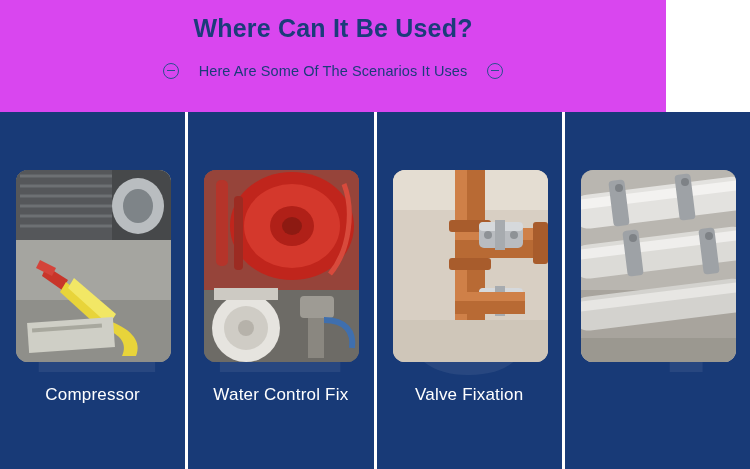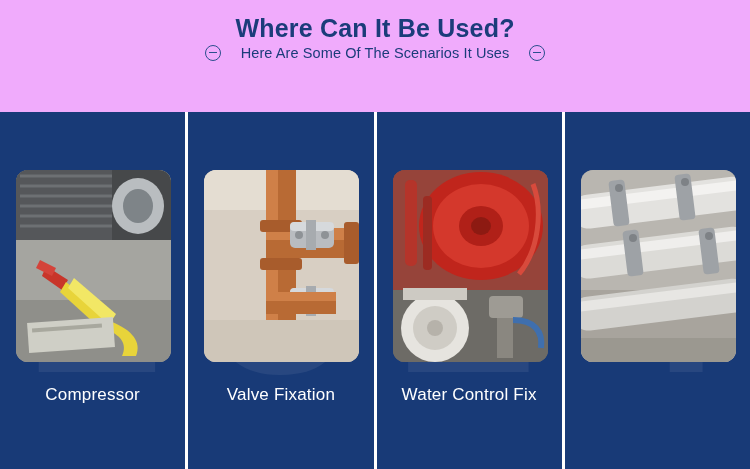--- a/index.html
+++ b/index.html
@@ -16,35 +16,35 @@
   .page {
     position: relative;
     width: 750px;
     height: 469px;
     background: #ffffff;
   }
   
   .header {
     position: absolute;
     top: 0; left: 0;
-    width: 750px;
+    width: 666px;
     height: 112px;
-    background: #f0abfc;
+    background: #d946ef;
     text-align: center;
   }
   .title {
     margin: 0;
     padding-top: 14px;
     font-size: 25px;
     font-weight: bold;
     color: #1b3c7a;
     letter-spacing: 0.2px;
   }
   .subtitle-row {
-    margin-top: 2px;
+    margin-top: 20px;
     display: flex;
     align-items: center;
     justify-content: center;
     gap: 20px;
   }
   .subtitle {
     font-size: 14.5px;
     color: #1b3c7a;
     letter-spacing: 0.1px;
   }
@@ -158,55 +158,20 @@
           <path d="M30 96 L52 110 L46 120 L26 106 Z" fill="#c8352a"></path>
           <path d="M24 90 L40 98 L36 106 L20 98 Z" fill="#d4433a"></path>
           <path d="M50 112 L96 150 L88 162 L44 122 Z" fill="#e8d43a"></path>
           <path d="M58 108 L100 144 L93 155 L52 118 Z" fill="#f2e765"></path>
           <path d="M96 152 C116 160 126 172 120 186 L106 186 C112 174 104 164 90 160 Z" fill="#e8d43a"></path>
           <rect x="12" y="150" width="86" height="30" fill="#cfcfc6" transform="rotate(-4 55 165)"></rect>
           <rect x="16" y="156" width="70" height="4" fill="#a8a89e" transform="rotate(-4 51 158)"></rect>
         </svg>
       </div>
       <div class="caption">Compressor</div>
-    </div>
-
-    <div class="panel">
-      <div class="ghost-num">3</div>
-      <div class="photo">
-        <svg viewBox="0 0 155 192" preserveAspectRatio="none" aria-hidden="true">
-          <rect x="0" y="0" width="155" height="192" fill="#d8cfc3"></rect>
-          <rect x="0" y="0" width="155" height="40" fill="#e4ddd2"></rect>
-          <rect x="62" y="0" width="30" height="192" fill="#b86a34"></rect>
-          <rect x="62" y="0" width="12" height="192" fill="#cf8048"></rect>
-          <rect x="62" y="58" width="93" height="30" fill="#b86a34"></rect>
-          <rect x="62" y="58" width="93" height="12" fill="#cf8048"></rect>
-          <rect x="56" y="50" width="42" height="12" rx="3" fill="#a85c2c"></rect>
-          <rect x="56" y="88" width="42" height="12" rx="3" fill="#a85c2c"></rect>
-          <rect x="140" y="52" width="15" height="42" rx="3" fill="#a85c2c"></rect>
-          <g>
-            <rect x="86" y="52" width="44" height="26" rx="5" fill="#b9bcc0"></rect>
-            <rect x="86" y="52" width="44" height="9" rx="4" fill="#d6d9dc"></rect>
-            <circle cx="95" cy="65" r="4" fill="#8e9296"></circle>
-            <circle cx="121" cy="65" r="4" fill="#8e9296"></circle>
-            <rect x="102" y="50" width="10" height="30" fill="#a7abaf"></rect>
-          </g>
-          <g>
-            <rect x="86" y="118" width="44" height="26" rx="5" fill="#b9bcc0"></rect>
-            <rect x="86" y="118" width="44" height="9" rx="4" fill="#d6d9dc"></rect>
-            <circle cx="95" cy="131" r="4" fill="#8e9296"></circle>
-            <circle cx="121" cy="131" r="4" fill="#8e9296"></circle>
-            <rect x="102" y="116" width="10" height="30" fill="#a7abaf"></rect>
-          </g>
-          <rect x="62" y="122" width="70" height="22" fill="#b86a34"></rect>
-          <rect x="62" y="122" width="70" height="9" fill="#cf8048"></rect>
-          <rect x="0" y="150" width="155" height="42" fill="#cfc6b9"></rect>
-        </svg>
-      </div>
-      <div class="caption">Valve Fixation</div>
     </div>
 
     <div class="panel">
       <div class="ghost-num">2</div>
       <div class="photo">
         <svg viewBox="0 0 155 192" preserveAspectRatio="none" aria-hidden="true">
           <rect x="0" y="0" width="155" height="192" fill="#5e5d5b"></rect>
           <rect x="0" y="0" width="155" height="120" fill="#8c3b32"></rect>
           <path d="M0 0 H155 V120 H0 Z" fill="#96443a"></path>
           <ellipse cx="88" cy="56" rx="62" ry="54" fill="#c0251c"></ellipse>
@@ -223,20 +188,55 @@
           <rect x="10" y="118" width="64" height="12" fill="#cdcac3"></rect>
           <rect x="96" y="126" width="34" height="22" rx="4" fill="#9e9b94"></rect>
           <rect x="104" y="148" width="16" height="40" fill="#8a8780"></rect>
           <path d="M120 150 C142 150 150 162 148 178" stroke="#3f6fae" stroke-width="6" fill="none"></path>
         </svg>
       </div>
       <div class="caption">Water Control Fix</div>
     </div>
 
     <div class="panel">
+      <div class="ghost-num">3</div>
+      <div class="photo">
+        <svg viewBox="0 0 155 192" preserveAspectRatio="none" aria-hidden="true">
+          <rect x="0" y="0" width="155" height="192" fill="#d8cfc3"></rect>
+          <rect x="0" y="0" width="155" height="40" fill="#e4ddd2"></rect>
+          <rect x="62" y="0" width="30" height="192" fill="#b86a34"></rect>
+          <rect x="62" y="0" width="12" height="192" fill="#cf8048"></rect>
+          <rect x="62" y="58" width="93" height="30" fill="#b86a34"></rect>
+          <rect x="62" y="58" width="93" height="12" fill="#cf8048"></rect>
+          <rect x="56" y="50" width="42" height="12" rx="3" fill="#a85c2c"></rect>
+          <rect x="56" y="88" width="42" height="12" rx="3" fill="#a85c2c"></rect>
+          <rect x="140" y="52" width="15" height="42" rx="3" fill="#a85c2c"></rect>
+          <g>
+            <rect x="86" y="52" width="44" height="26" rx="5" fill="#b9bcc0"></rect>
+            <rect x="86" y="52" width="44" height="9" rx="4" fill="#d6d9dc"></rect>
+            <circle cx="95" cy="65" r="4" fill="#8e9296"></circle>
+            <circle cx="121" cy="65" r="4" fill="#8e9296"></circle>
+            <rect x="102" y="50" width="10" height="30" fill="#a7abaf"></rect>
+          </g>
+          <g>
+            <rect x="86" y="118" width="44" height="26" rx="5" fill="#b9bcc0"></rect>
+            <rect x="86" y="118" width="44" height="9" rx="4" fill="#d6d9dc"></rect>
+            <circle cx="95" cy="131" r="4" fill="#8e9296"></circle>
+            <circle cx="121" cy="131" r="4" fill="#8e9296"></circle>
+            <rect x="102" y="116" width="10" height="30" fill="#a7abaf"></rect>
+          </g>
+          <rect x="62" y="122" width="70" height="22" fill="#b86a34"></rect>
+          <rect x="62" y="122" width="70" height="9" fill="#cf8048"></rect>
+          <rect x="0" y="150" width="155" height="42" fill="#cfc6b9"></rect>
+        </svg>
+      </div>
+      <div class="caption">Valve Fixation</div>
+    </div>
+
+    <div class="panel">
       <div class="ghost-num">4</div>
       <div class="photo">
         <svg viewBox="0 0 155 192" preserveAspectRatio="none" aria-hidden="true">
           <rect x="0" y="0" width="155" height="192" fill="#b9b6b0"></rect>
           <rect x="0" y="120" width="155" height="72" fill="#a8a49d"></rect>
           <g>
             <rect x="-10" y="16" width="180" height="34" rx="17" fill="#e3e2df" transform="rotate(-7 77 33)"></rect>
             <rect x="-10" y="20" width="180" height="10" rx="5" fill="#f3f2f0" transform="rotate(-7 77 25)"></rect>
           </g>
           <g>

